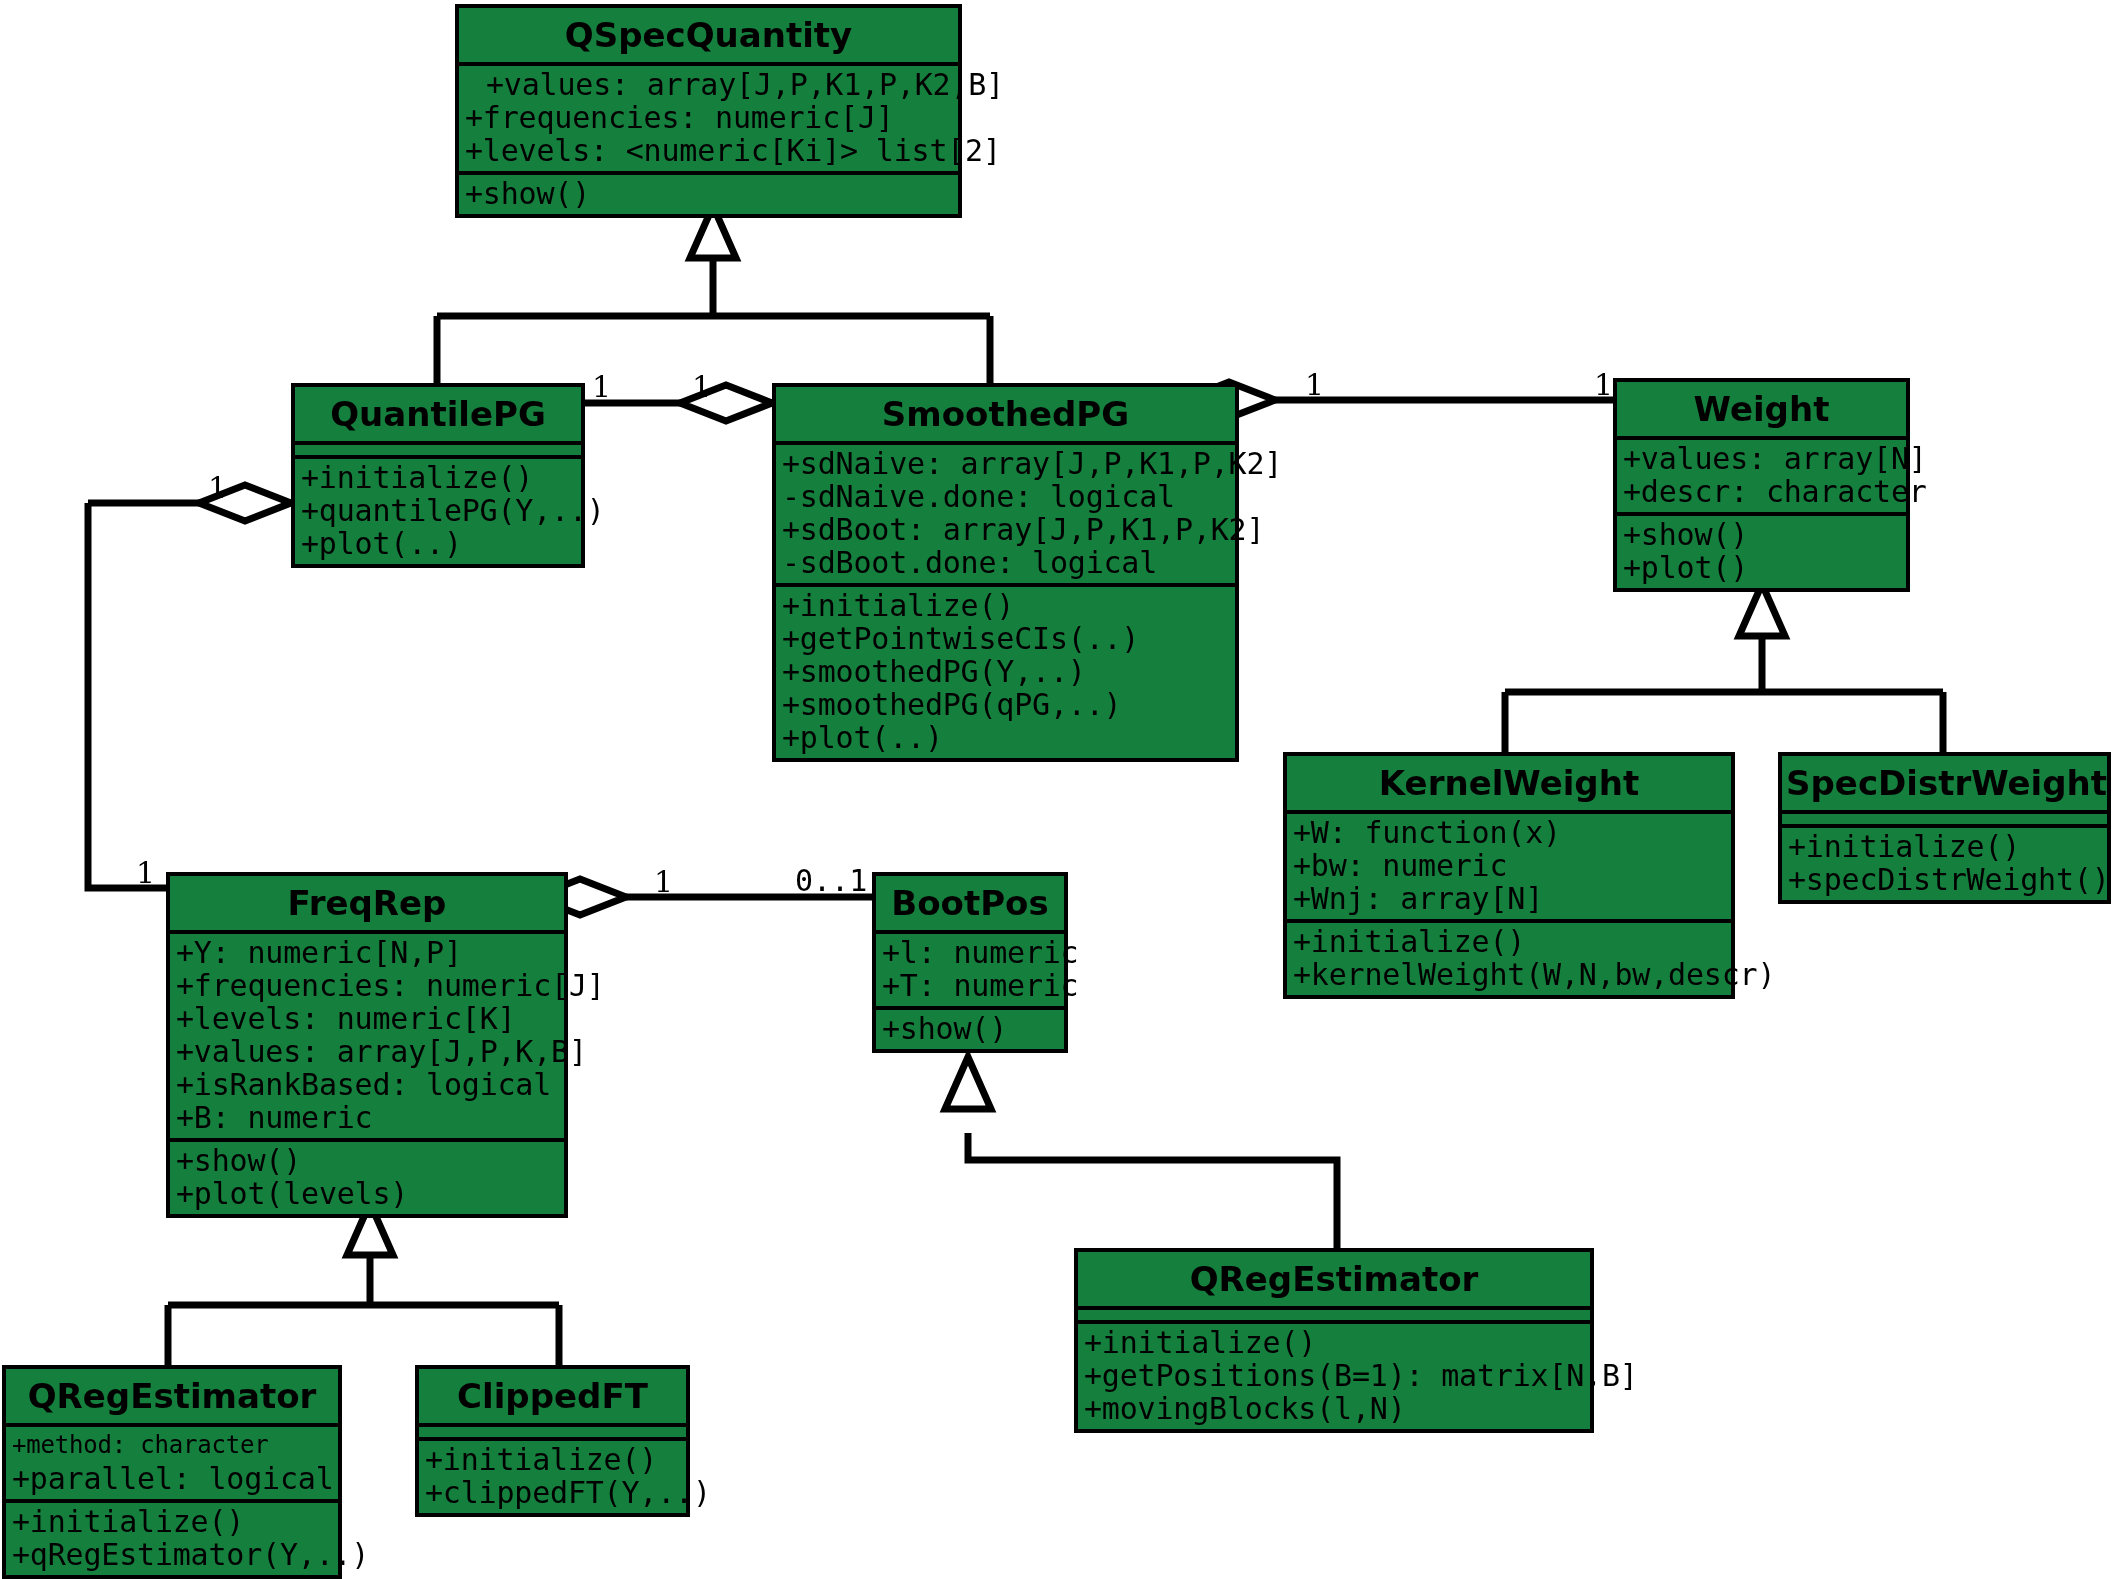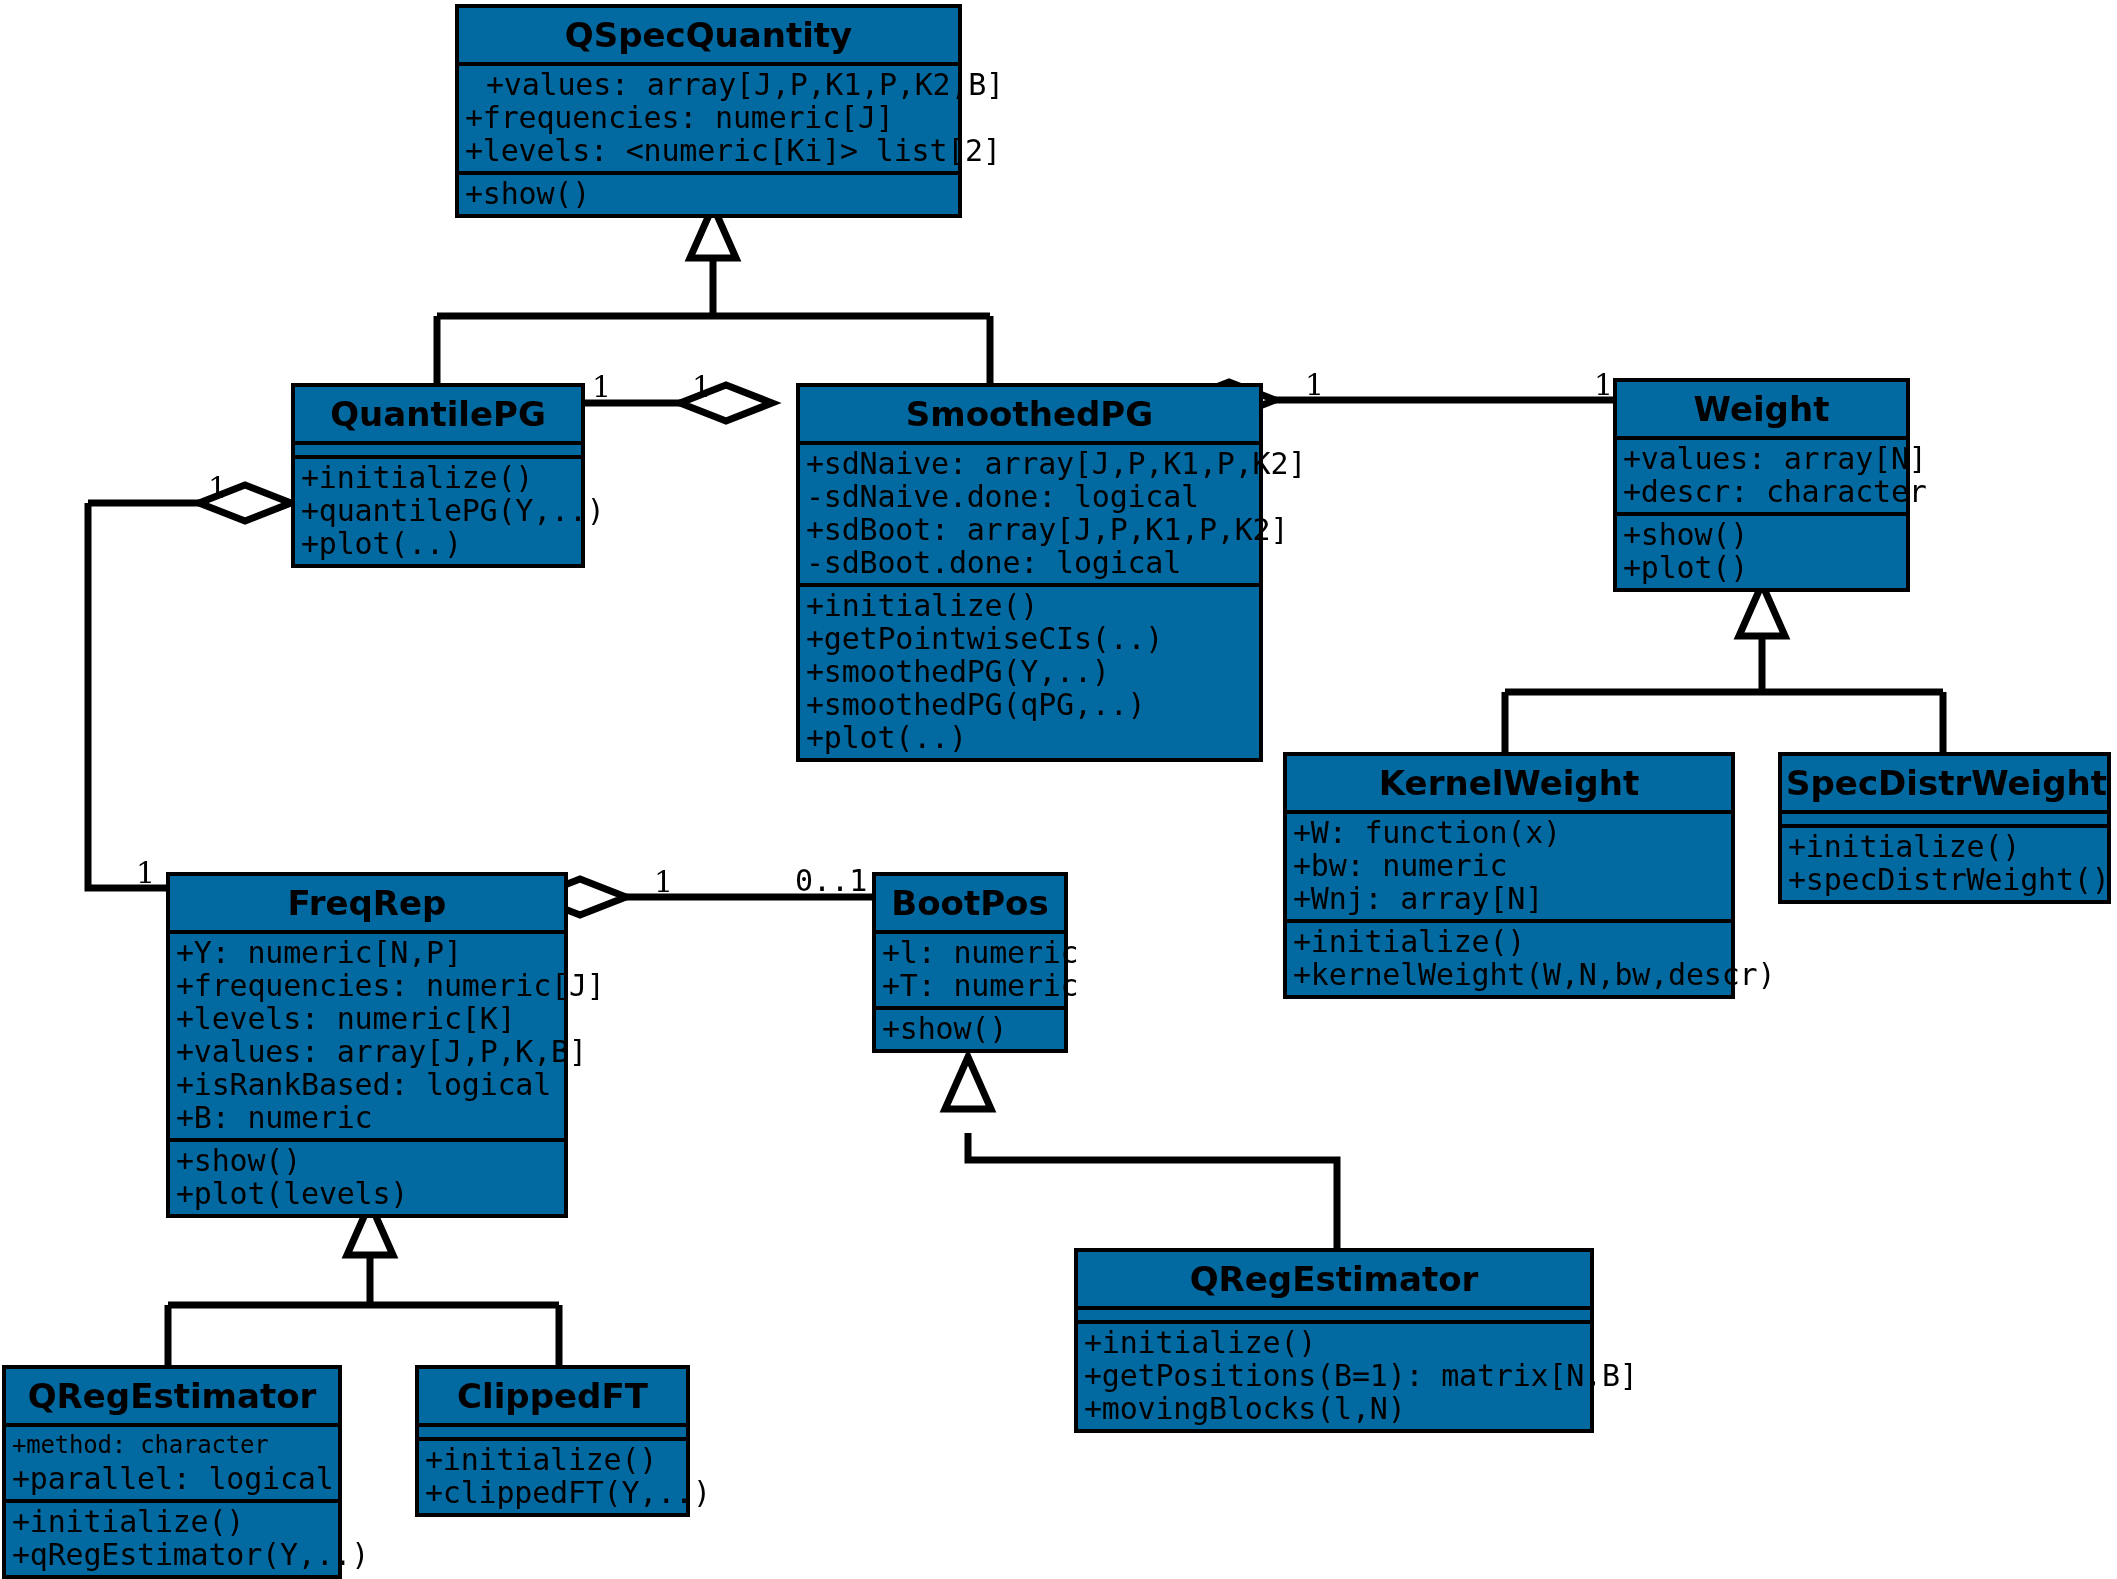--- a/index.html
+++ b/index.html
@@ -19,21 +19,21 @@
     position: absolute;
     left: 0; top: 0;
     width: 2117px;
     height: 1579px;
     pointer-events: none;
   }
   .uml-class {
     position: absolute;
     box-sizing: border-box;
     border: 4px solid #000000;
-    background: #0369a1;
+    background: #15803d;
     z-index: 5;
   }
   .uml-title {
     font-family: "DejaVu Sans", sans-serif;
     font-weight: bold;
     text-align: center;
     color: #000000;
     white-space: nowrap;
     overflow: hidden;
   }
@@ -144,21 +144,21 @@
     <div class="uml-sep"></div>
     <div class="uml-compartment empty"></div>
     <div class="uml-sep"></div>
     <div class="uml-compartment">
       <div class="uml-row" style="font-size:30px; line-height:33px;">+initialize()</div>
       <div class="uml-row" style="font-size:30px; line-height:33px;">+quantilePG(Y,..)</div>
       <div class="uml-row" style="font-size:30px; line-height:33px;">+plot(..)</div>
     </div>
   </div>
 
-  <div class="uml-class" style="left:796px; top:383px; width:467px;">
+  <div class="uml-class" style="left:772px; top:383px; width:467px;">
     <div class="uml-title" style="font-size:34px; line-height:48px; padding:3px 6px;">SmoothedPG</div>
     <div class="uml-sep"></div>
     <div class="uml-compartment">
       <div class="uml-row" style="font-size:30px; line-height:33px;">+sdNaive: array[J,P,K1,P,K2]</div>
       <div class="uml-row" style="font-size:30px; line-height:33px;">-sdNaive.done: logical</div>
       <div class="uml-row" style="font-size:30px; line-height:33px;">+sdBoot: array[J,P,K1,P,K2]</div>
       <div class="uml-row" style="font-size:30px; line-height:33px;">-sdBoot.done: logical</div>
     </div>
     <div class="uml-sep"></div>
     <div class="uml-compartment">

